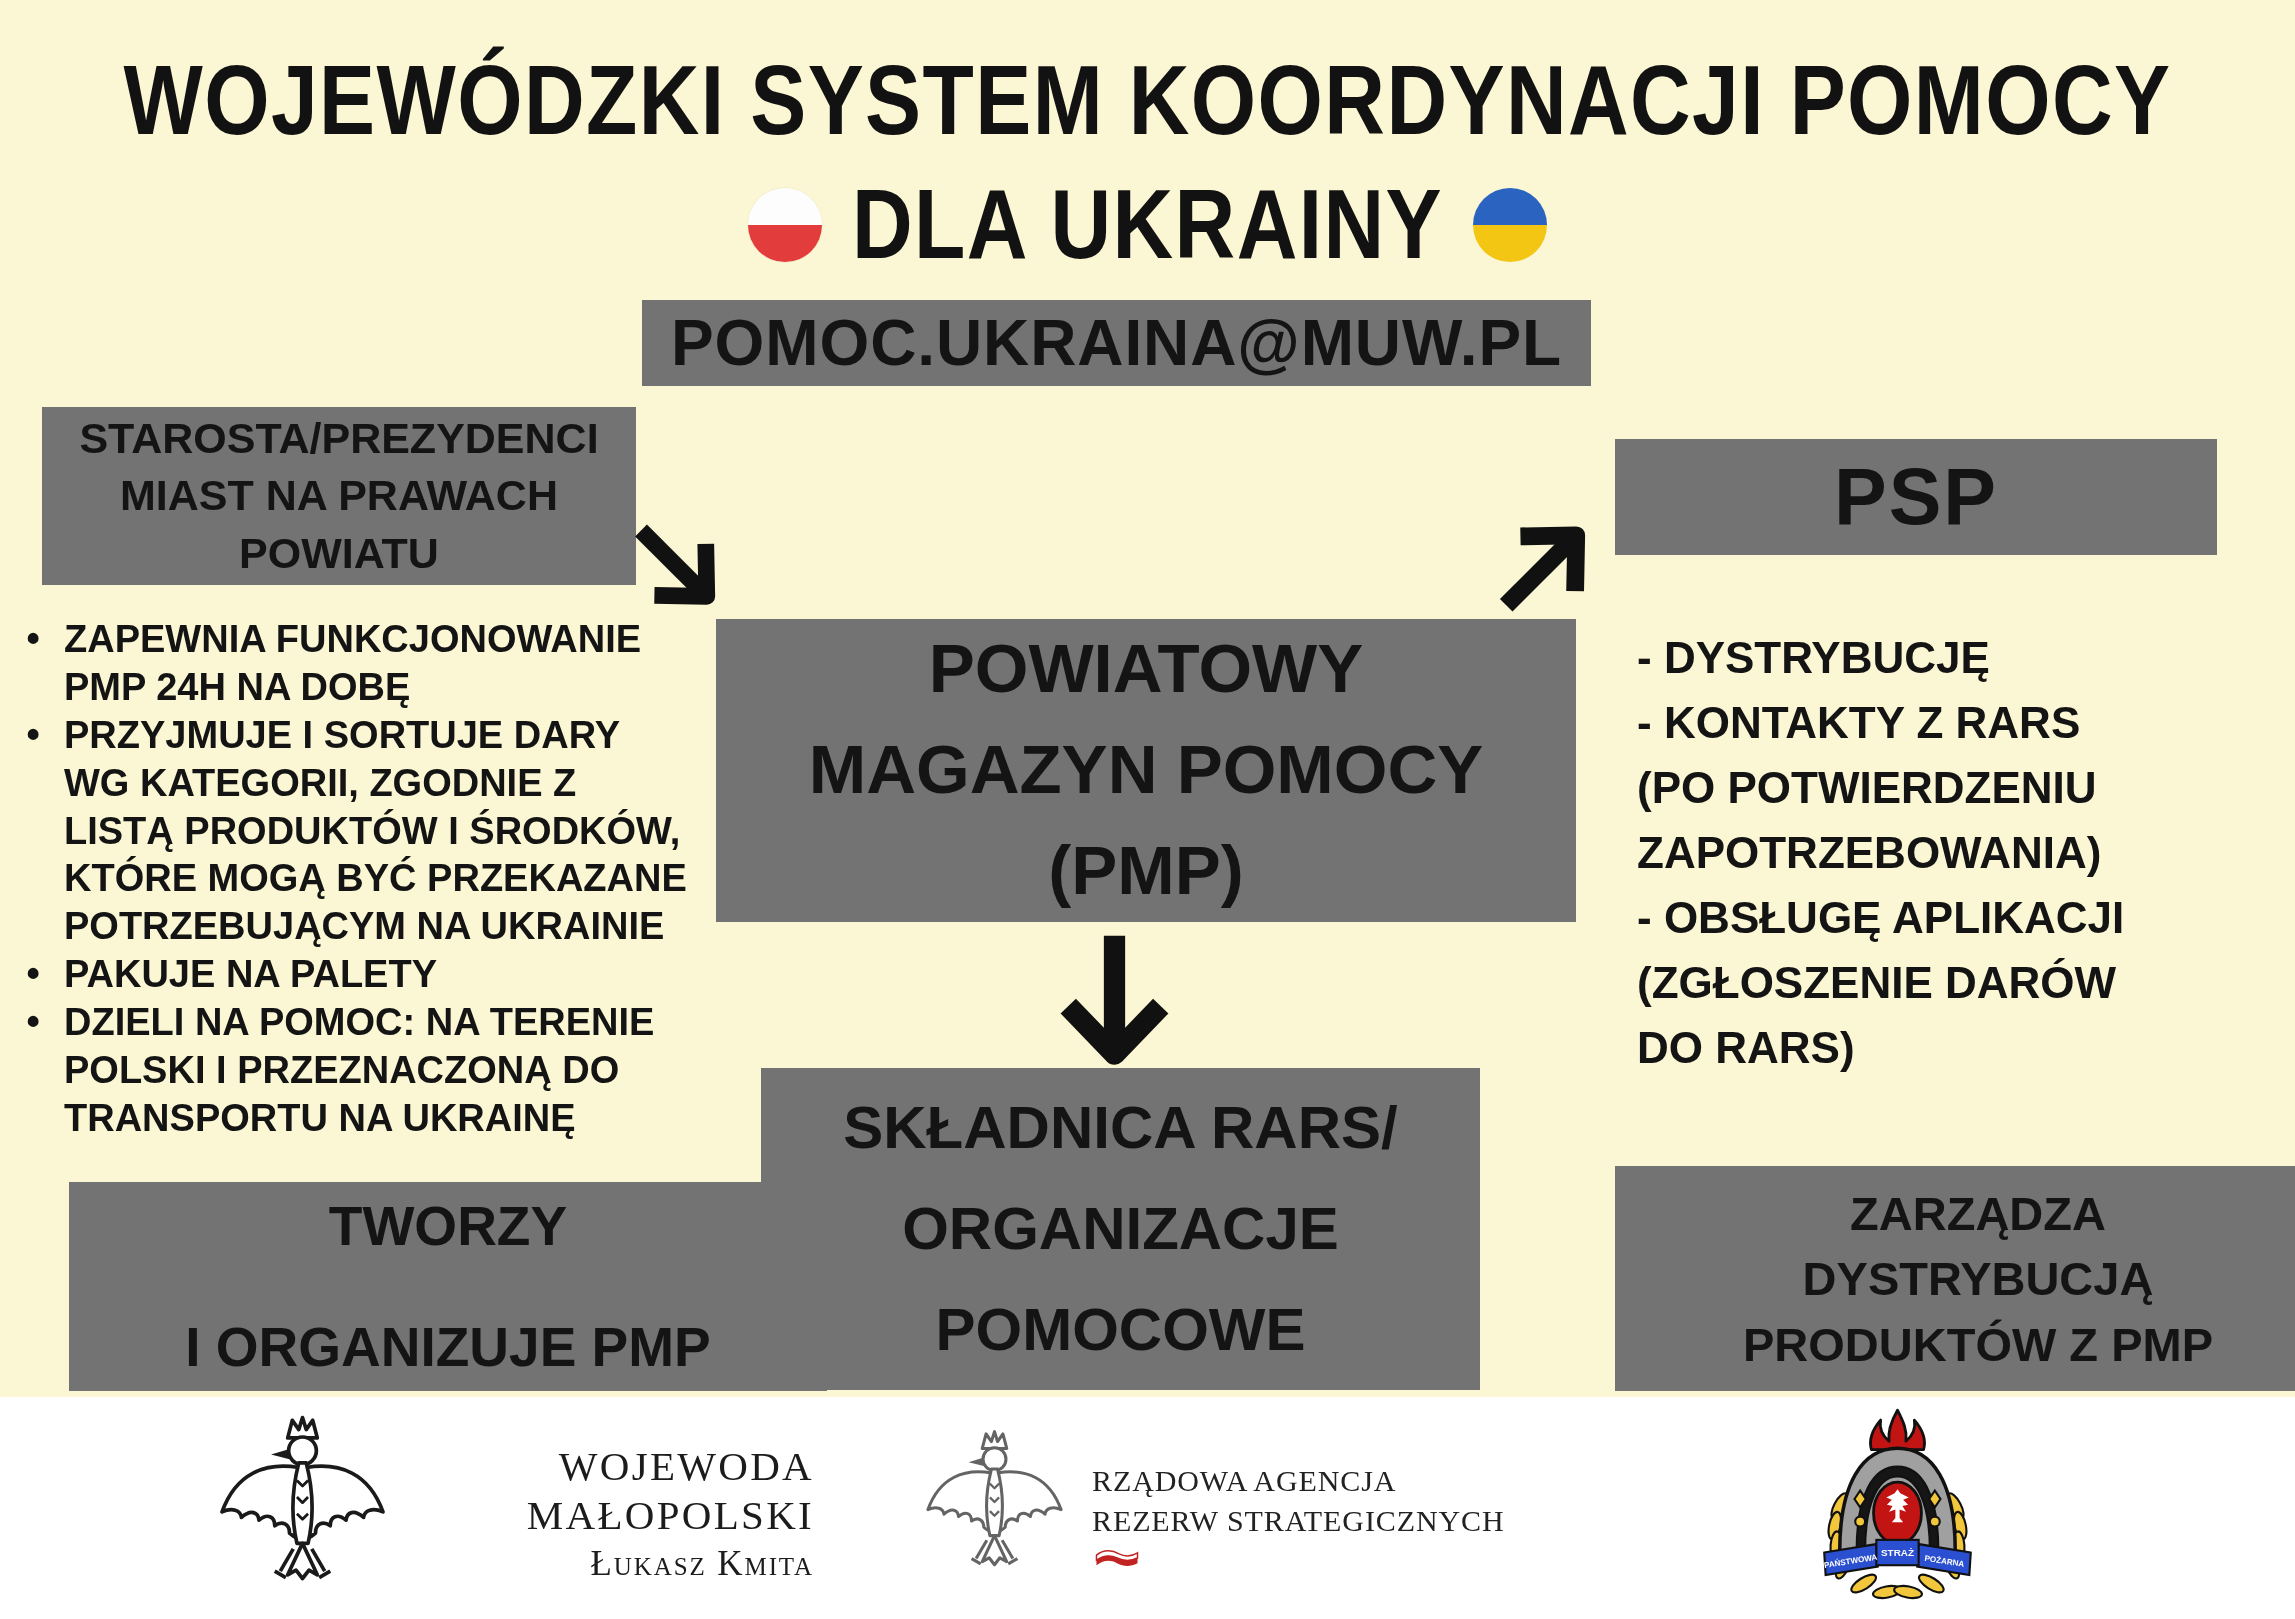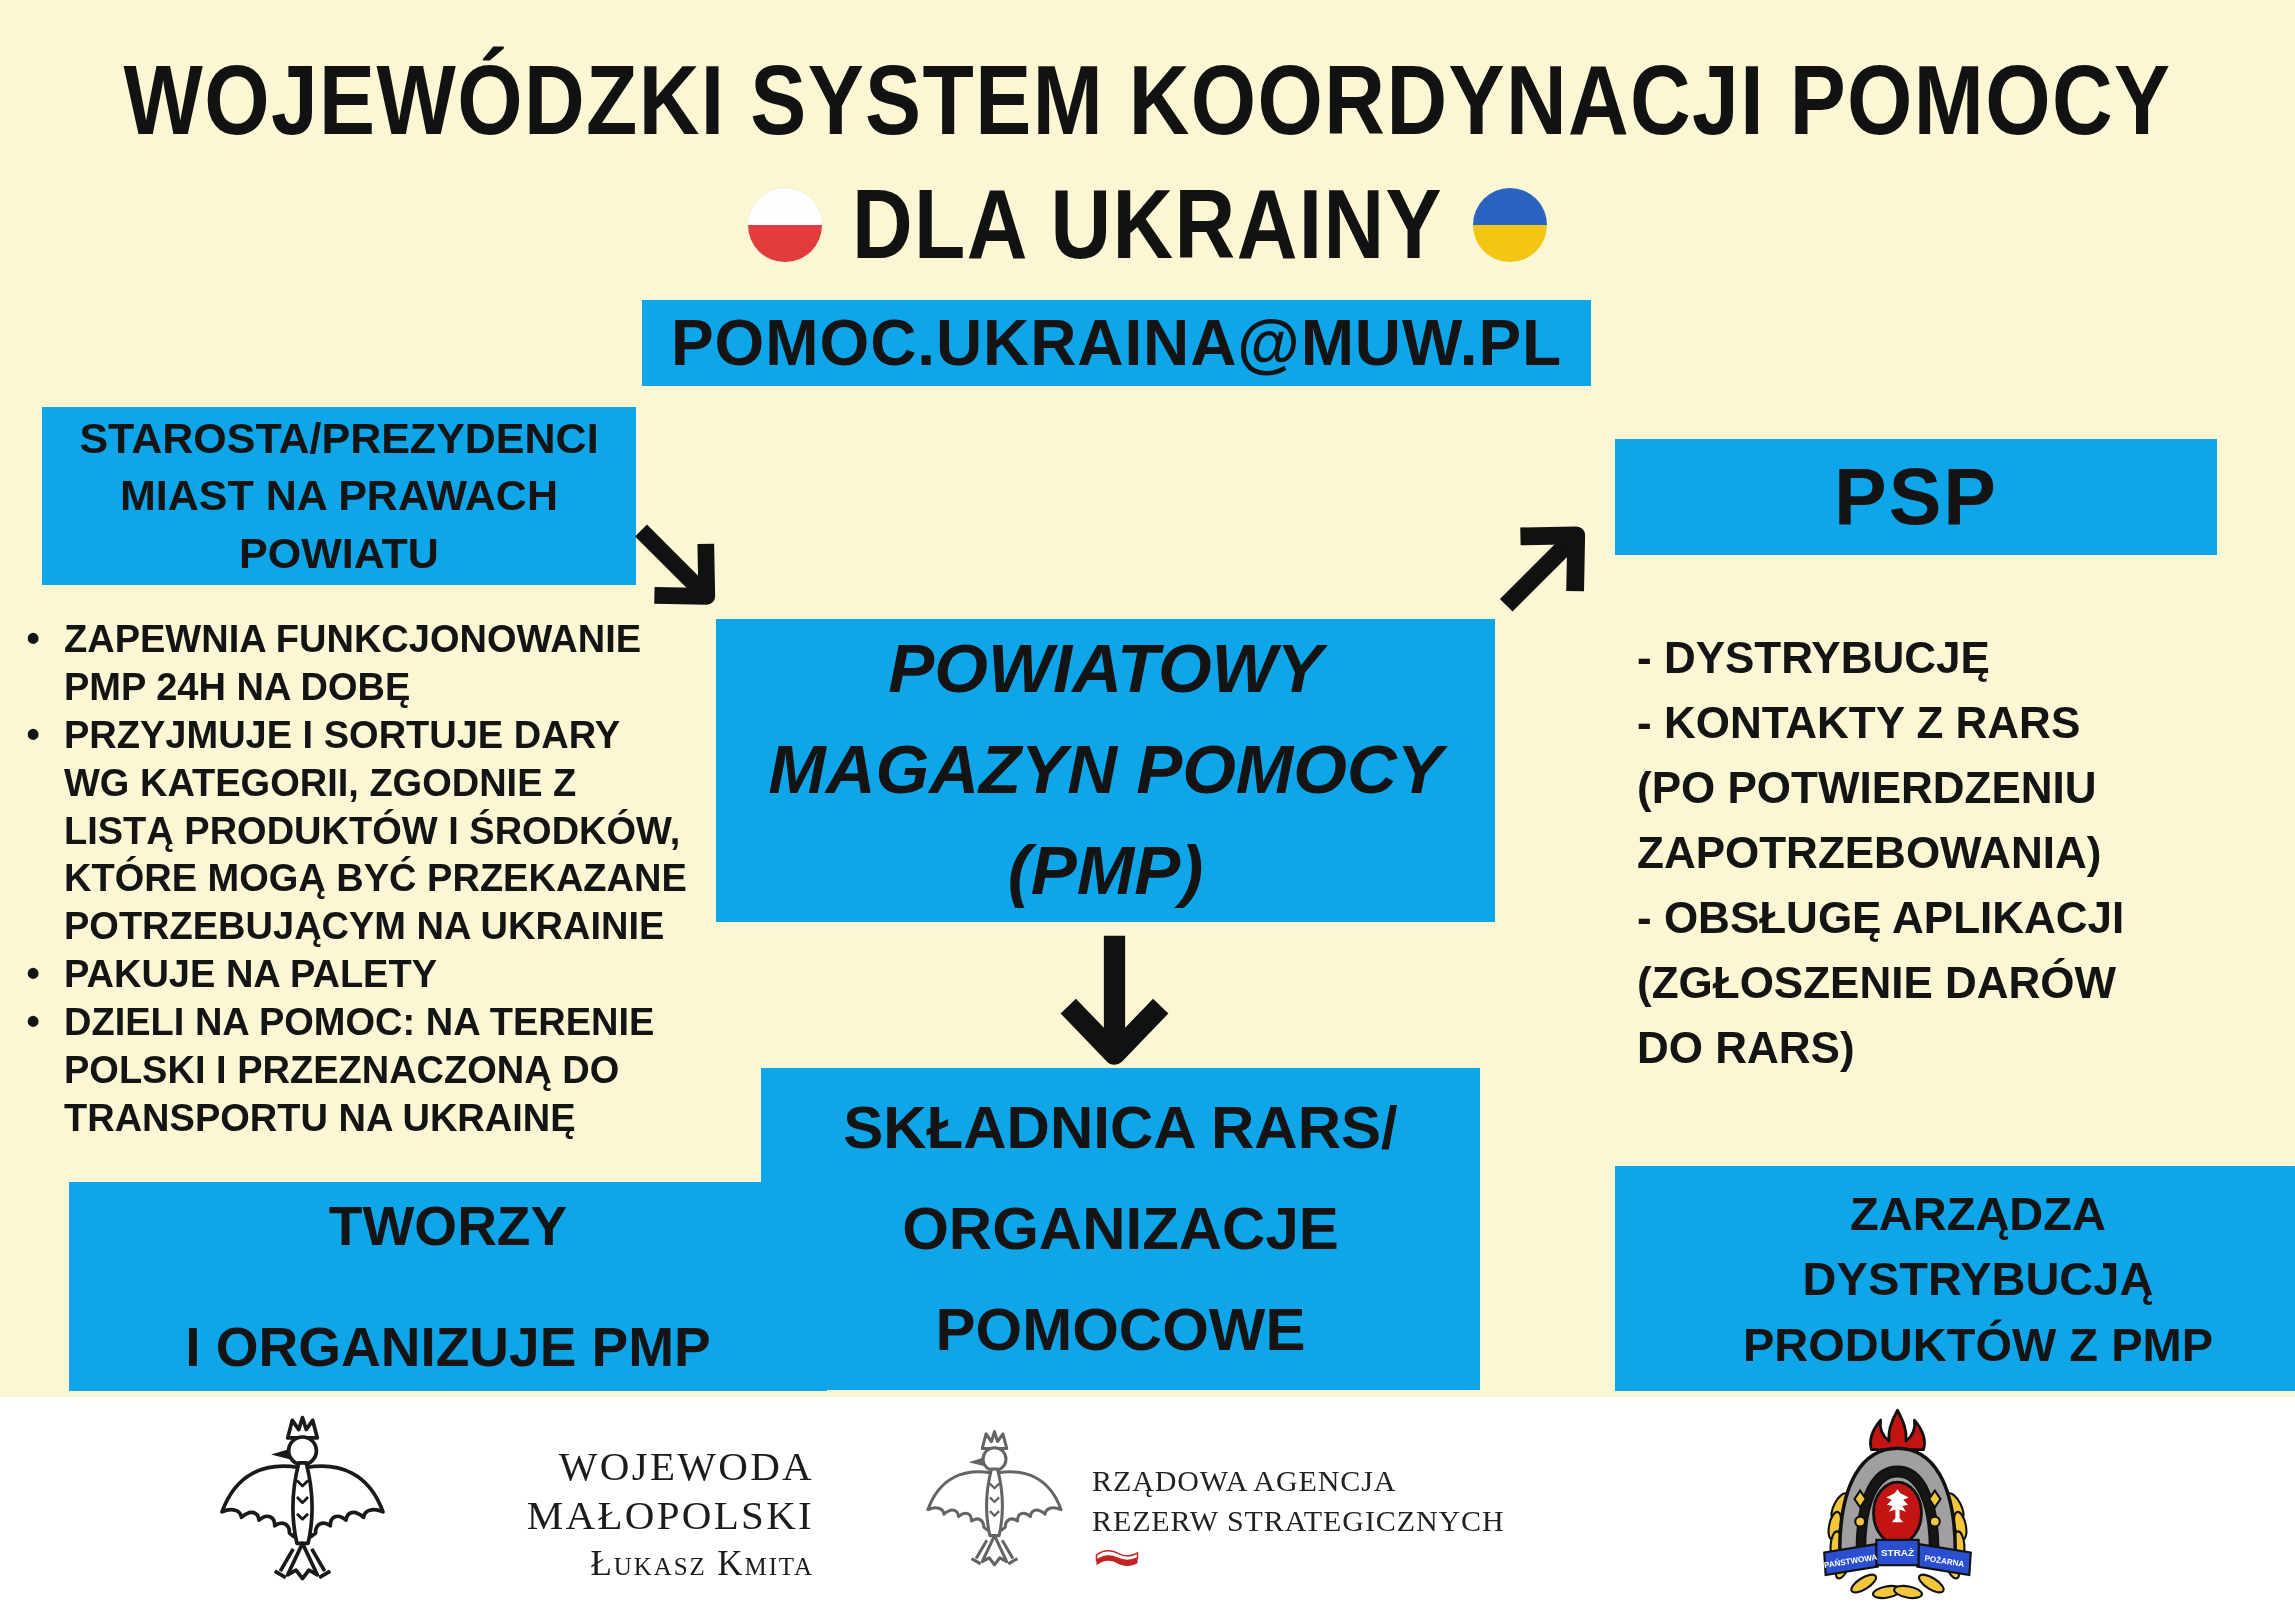--- a/index.html
+++ b/index.html
@@ -29,29 +29,29 @@
     transform: scaleY(1.18); transform-origin: center;
     white-space: nowrap;
   }
   .flag-circle { width: 74px; height: 74px; border-radius: 50%; flex: 0 0 auto; }
   .flag-pl { background: linear-gradient(to bottom, #FDFDFD 0 50%, #E23C3C 50% 100%); box-shadow: 0 0 0 0.9px rgba(0,0,0,0.04); }
   .flag-ua { background: linear-gradient(to bottom, #2A64C0 0 50%, #F4C614 50% 100%); }
 
   
   .ybox {
     position: absolute;
-    background: #0ea5e9;
+    background: #737373;
     display: flex; flex-direction: column;
     align-items: center; justify-content: center;
     text-align: center;
     font-weight: bold; color: #141414;
   }
   .email-box { left: 642px; top: 300px; width: 949px; height: 86px; font-size: 64px; letter-spacing: 0.9px; }
   .starosta-box { left: 42px; top: 407px; width: 594px; height: 178px; font-size: 43px; line-height: 1.33; padding: 9.3px 18.5px; }
-  .pmp-box { left: 716px; top: 619px; width: 779px; height: 303px; font-size: 69px; row-gap: 30.5px; line-height: 1.02; font-style: italic; }
+  .pmp-box { left: 716px; top: 619px; width: 860px; height: 303px; font-size: 69px; row-gap: 30.5px; line-height: 1.02; }
   .psp-box { left: 1615px; top: 439px; width: 602px; height: 116px; font-size: 79px; letter-spacing: 1.9px; }
   .skladnica-box { left: 761px; top: 1068px; width: 719px; height: 322px; font-size: 60px; row-gap: 41px; line-height: 1.0; }
   .tworzy-box { left: 69px; top: 1182px; width: 758px; height: 209px; font-size: 55px; row-gap: 66px; line-height: 1.0; }
   .zarzadza-box { left: 1615px; top: 1166px; width: 726px; height: 225px; font-size: 47px; row-gap: 18.5px; line-height: 1.0; }
 
   
   .duties { position: absolute; left: 20px; top: 616px; width: 670px; }
   .duties ul { list-style: none; margin: 0; padding: 0; }
   .duties li {
     position: relative; padding-left: 44px;

